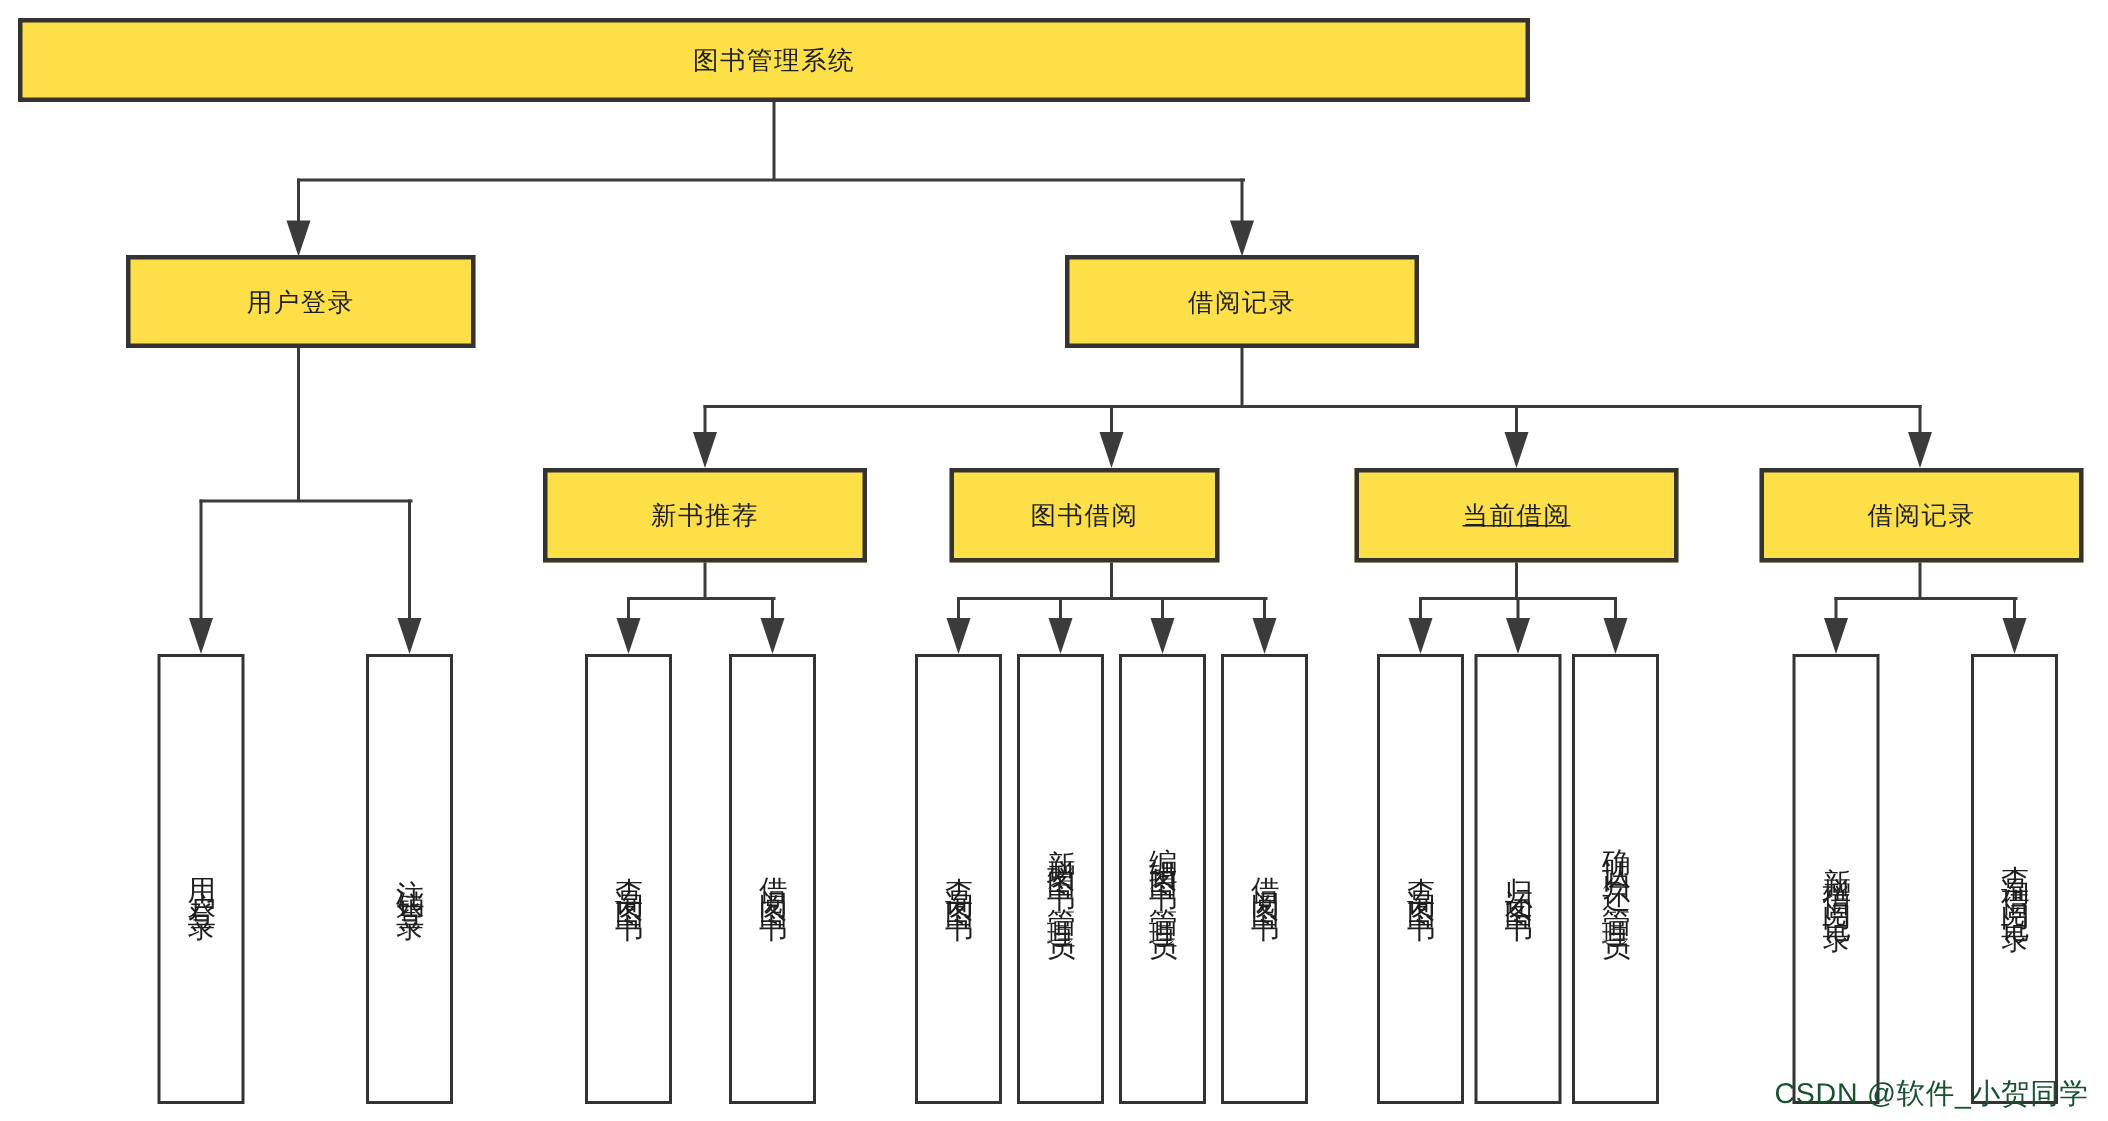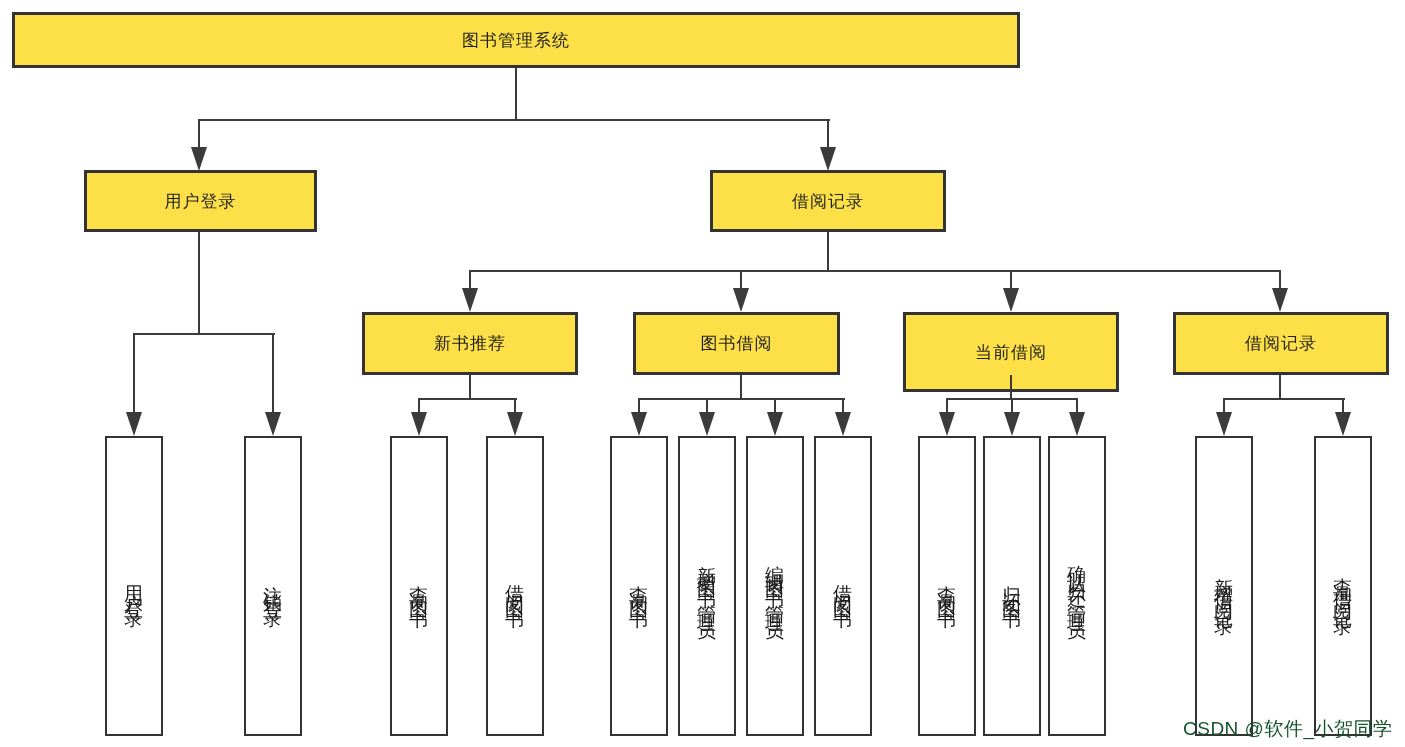--- a/index.html
+++ b/index.html
@@ -92,24 +92,24 @@
   <div class="vline" style="left:740px;top:270px;height:20px;"></div>
   <div class="arrow" style="left:733px;top:288px;"></div>
   <div class="vline" style="left:1010px;top:270px;height:20px;"></div>
   <div class="arrow" style="left:1003px;top:288px;"></div>
   <div class="vline" style="left:1279px;top:270px;height:20px;"></div>
   <div class="arrow" style="left:1272px;top:288px;"></div>
 
   <div class="hbox" style="left:362px;top:312px;width:216px;height:63px;">
     <span>新书推荐</span>
   </div>
-  <div class="hbox" style="left:633px;top:312px;width:207px;height:63px;">
+  <div class="hbox" style="left:633px;top:312px;width:180px;height:63px;">
     <span>图书借阅</span>
   </div>
-  <div class="hbox" style="left:903px;top:312px;width:216px;height:80px;">
+  <div class="hbox" style="left:903px;top:312px;width:216px;height:63px;text-decoration:underline;">
     <span>当前借阅</span>
   </div>
   <div class="hbox" style="left:1173px;top:312px;width:216px;height:63px;">
     <span>借阅记录</span>
   </div>
 
   <div class="vline" style="left:469px;top:375px;height:25px;"></div>
   <div class="hline" style="left:418px;top:398px;width:99px;"></div>
   <div class="vline" style="left:418px;top:398px;height:16px;"></div>
   <div class="arrow" style="left:411px;top:412px;"></div>

